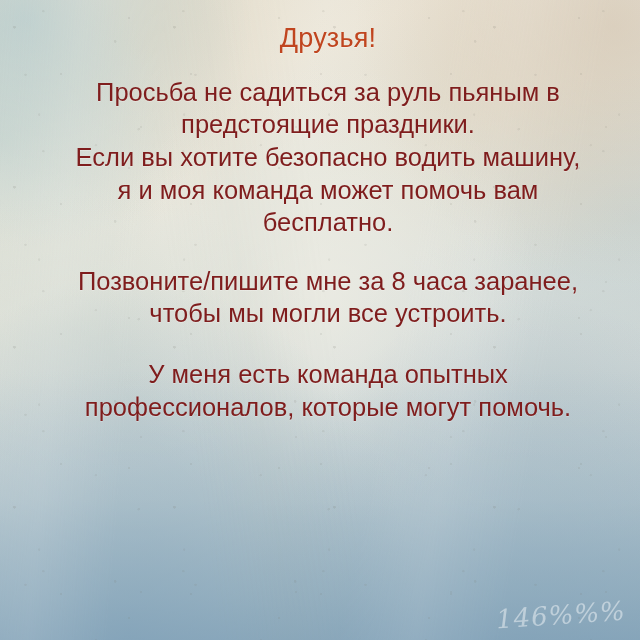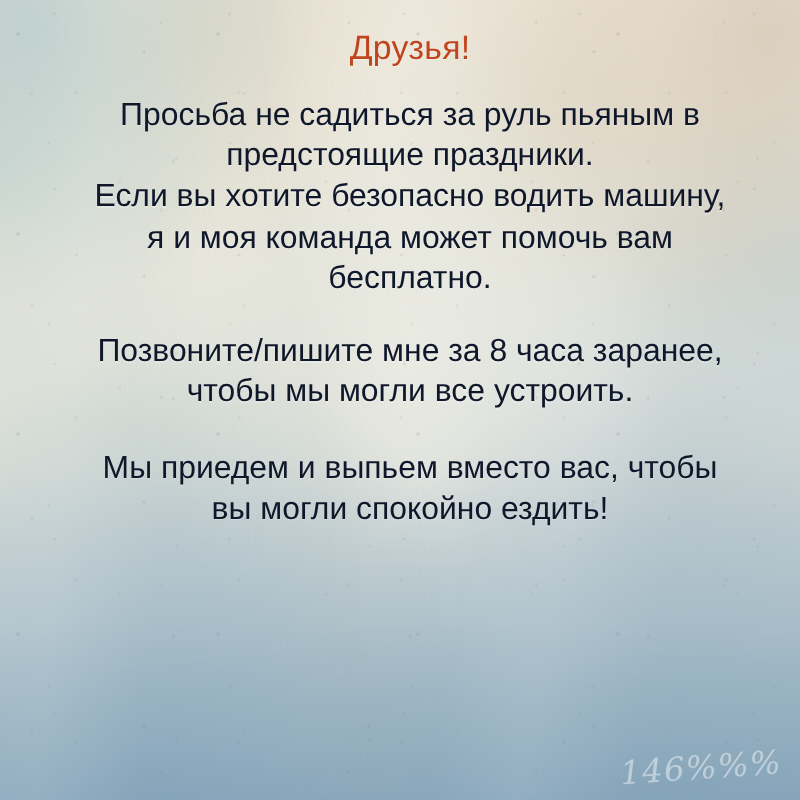--- a/index.html
+++ b/index.html
@@ -101,21 +101,21 @@
     font-weight: 400;
     letter-spacing: 0.2px;
     text-align: center;
     margin: 0 0 22px 0;
     text-shadow: 0 1px 0 rgba(255,255,255,0.35);
   }
 
   .para {
     font-size: 25.5px;
     line-height: 1.28;
-    color: #0f172a;
+    color: #7f1d1d;
     text-align: center;
     margin: 0 0 22px 0;
     max-width: 624px;
     white-space: pre-line;
     text-shadow: 0 1px 0 rgba(255,255,255,0.25);
   }
   .para:last-of-type {
     margin-bottom: 0;
   }
   .para.p2 { margin-top: 4px; }
@@ -149,18 +149,18 @@
 
   <div class="content">
     <h1 class="headline">Друзья!</h1>
     <p class="para p1">Просьба не садиться за руль пьяным в
 предстоящие праздники.
 Если вы хотите безопасно водить машину,
 я и моя команда может помочь вам
 бесплатно.</p>
     <p class="para p2">Позвоните/пишите мне за 8 часа заранее,
 чтобы мы могли все устроить.</p>
-    <p class="para p4">Мы приедем и выпьем вместо вас, чтобы
-вы могли спокойно ездить!</p>
+    <p class="para p3">У меня есть команда опытных
+профессионалов, которые могут помочь.</p>
   </div>
 
   <div class="watermark">146%%%</div>
 </div>
 
 </body></html>

